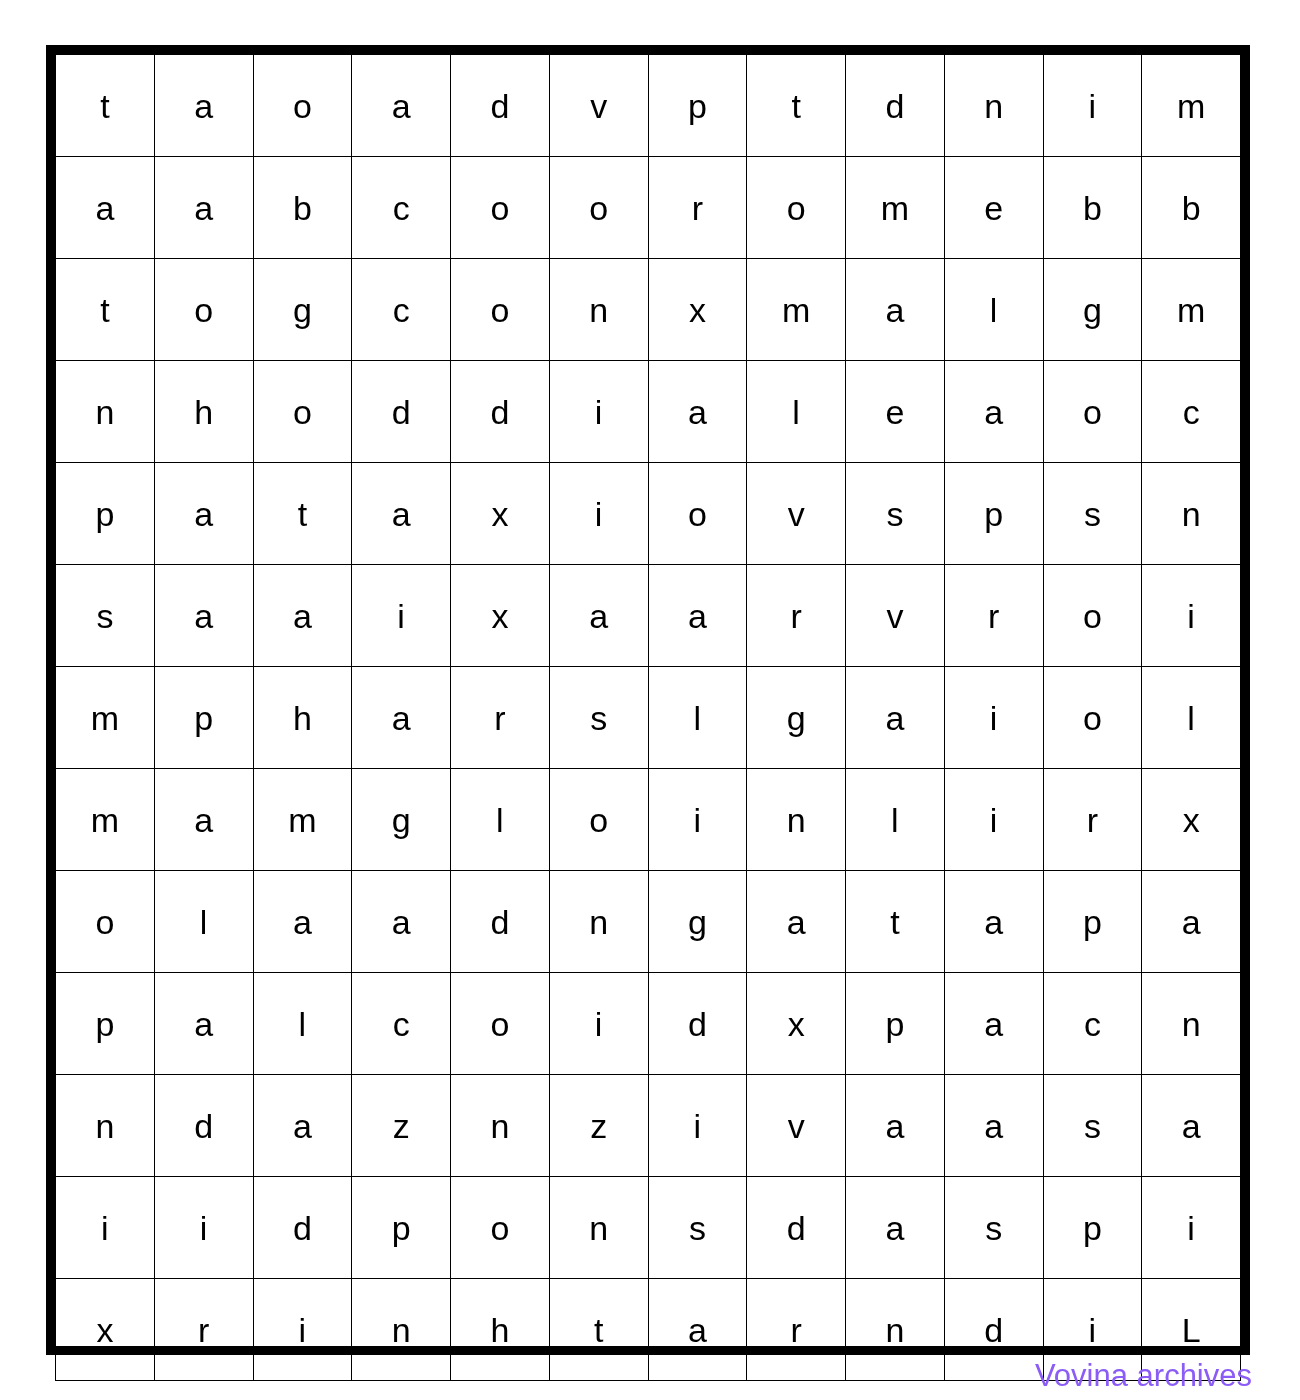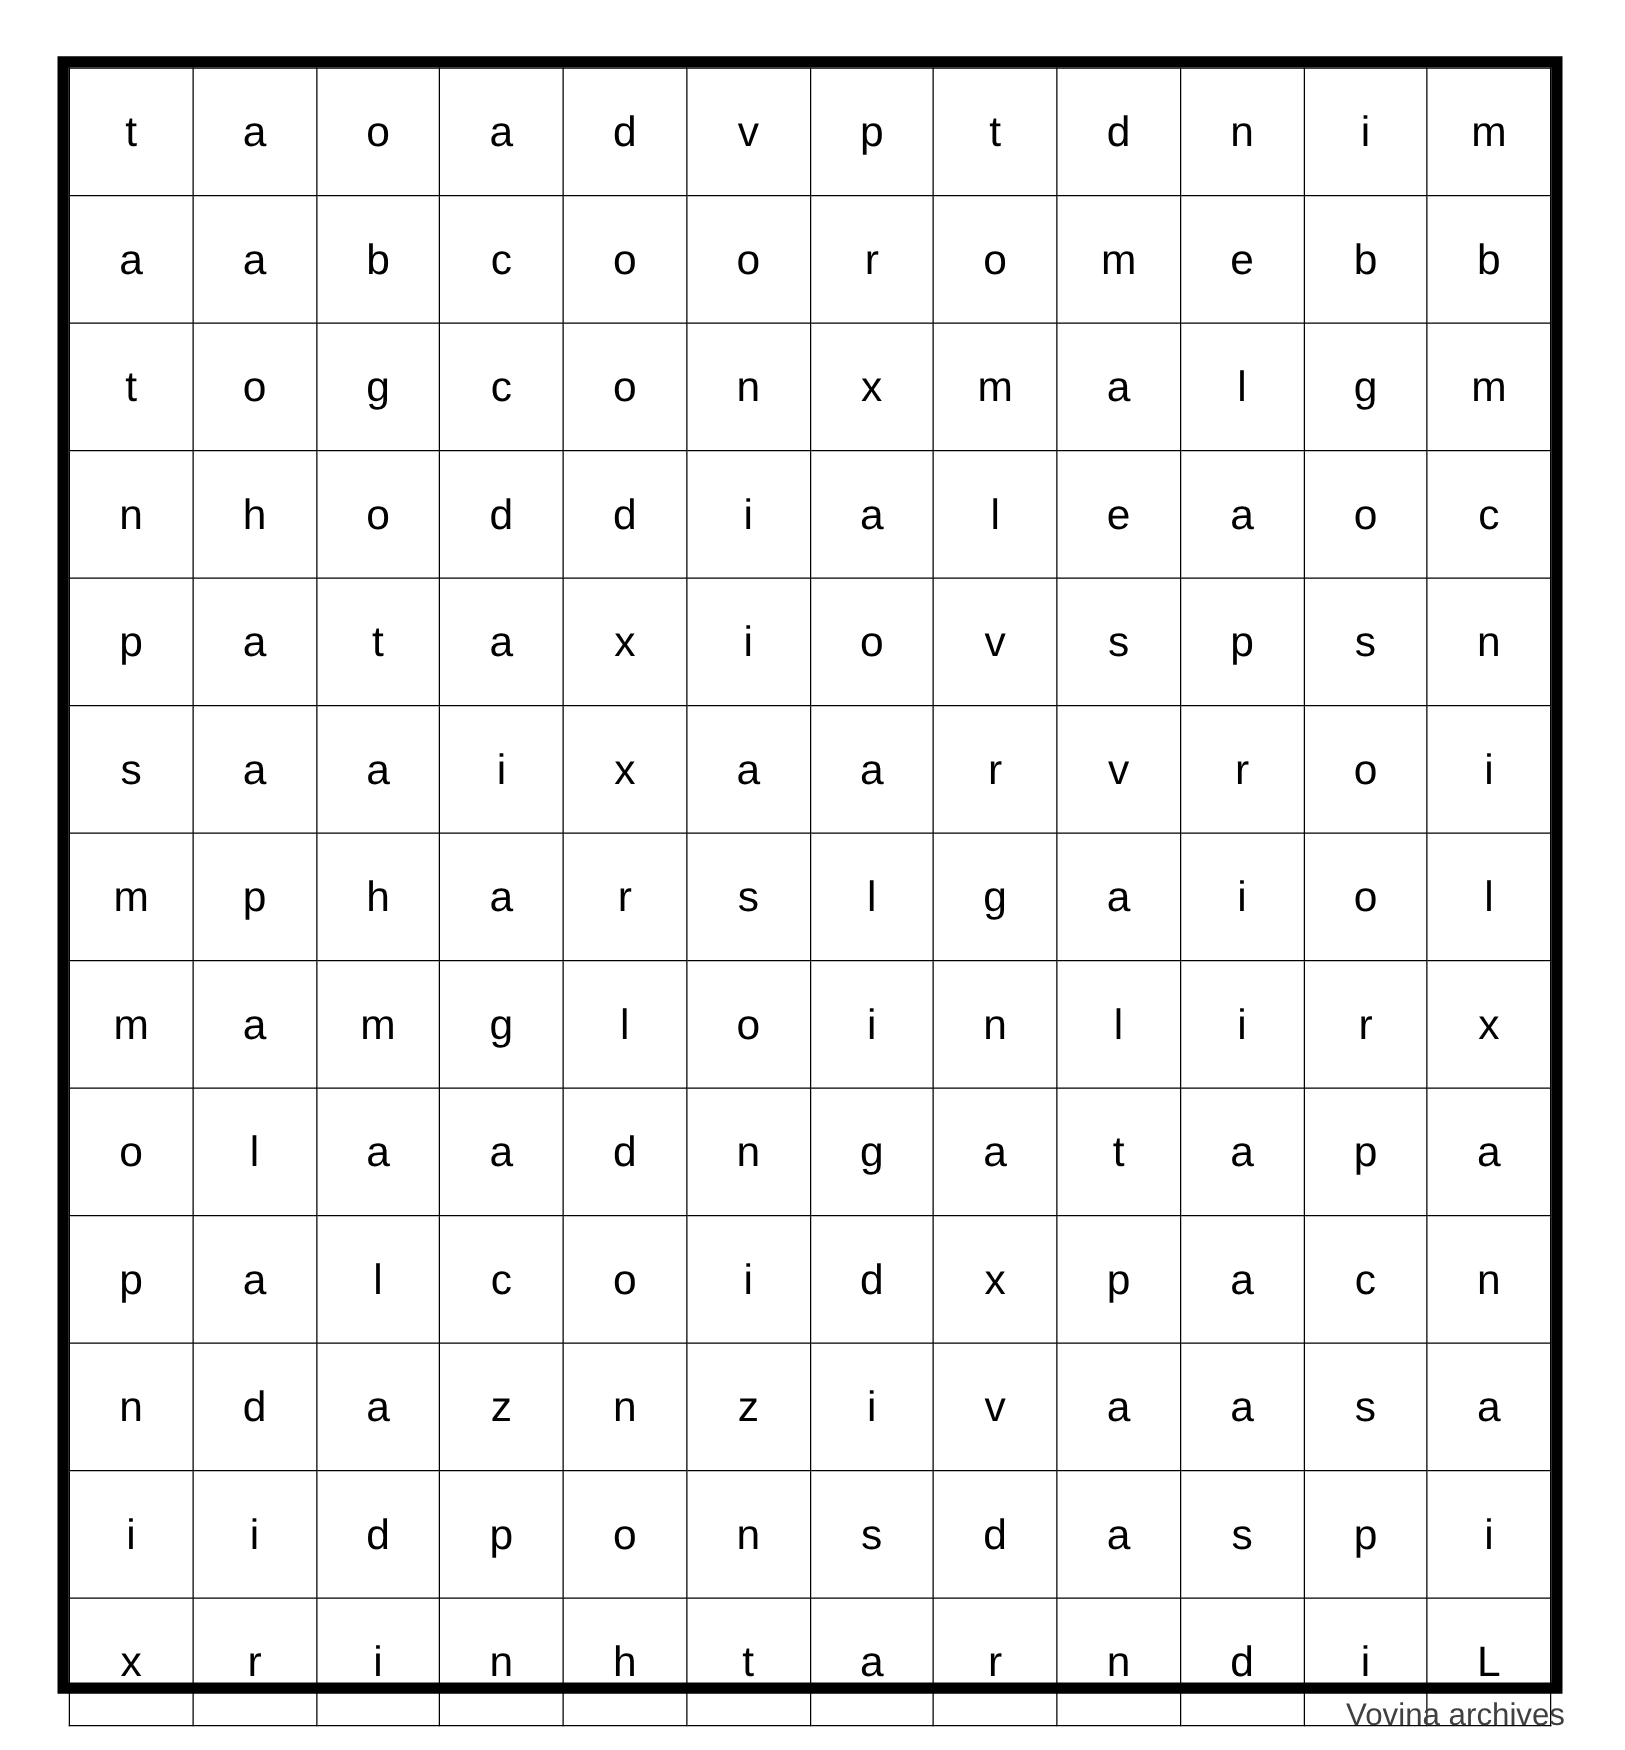--- a/index.html
+++ b/index.html
@@ -39,22 +39,22 @@
 
   
   td.bt{border-top:5px solid #000;}
   td.bb{border-bottom:5px solid #000;}
   td.br{border-right:5px solid #000;}
 
   #caption{
     position:absolute;
     right:48px;
     top:1358px;
-    font-size:25px;
-    color:#404040;
+    font-size:31px;
+    color:#8b5cf6;
     white-space:nowrap;
   }
 </style>
 </head>
 <body>
 
 <div id="grid-wrap">
   <table class="grid">
     <tbody>
 

